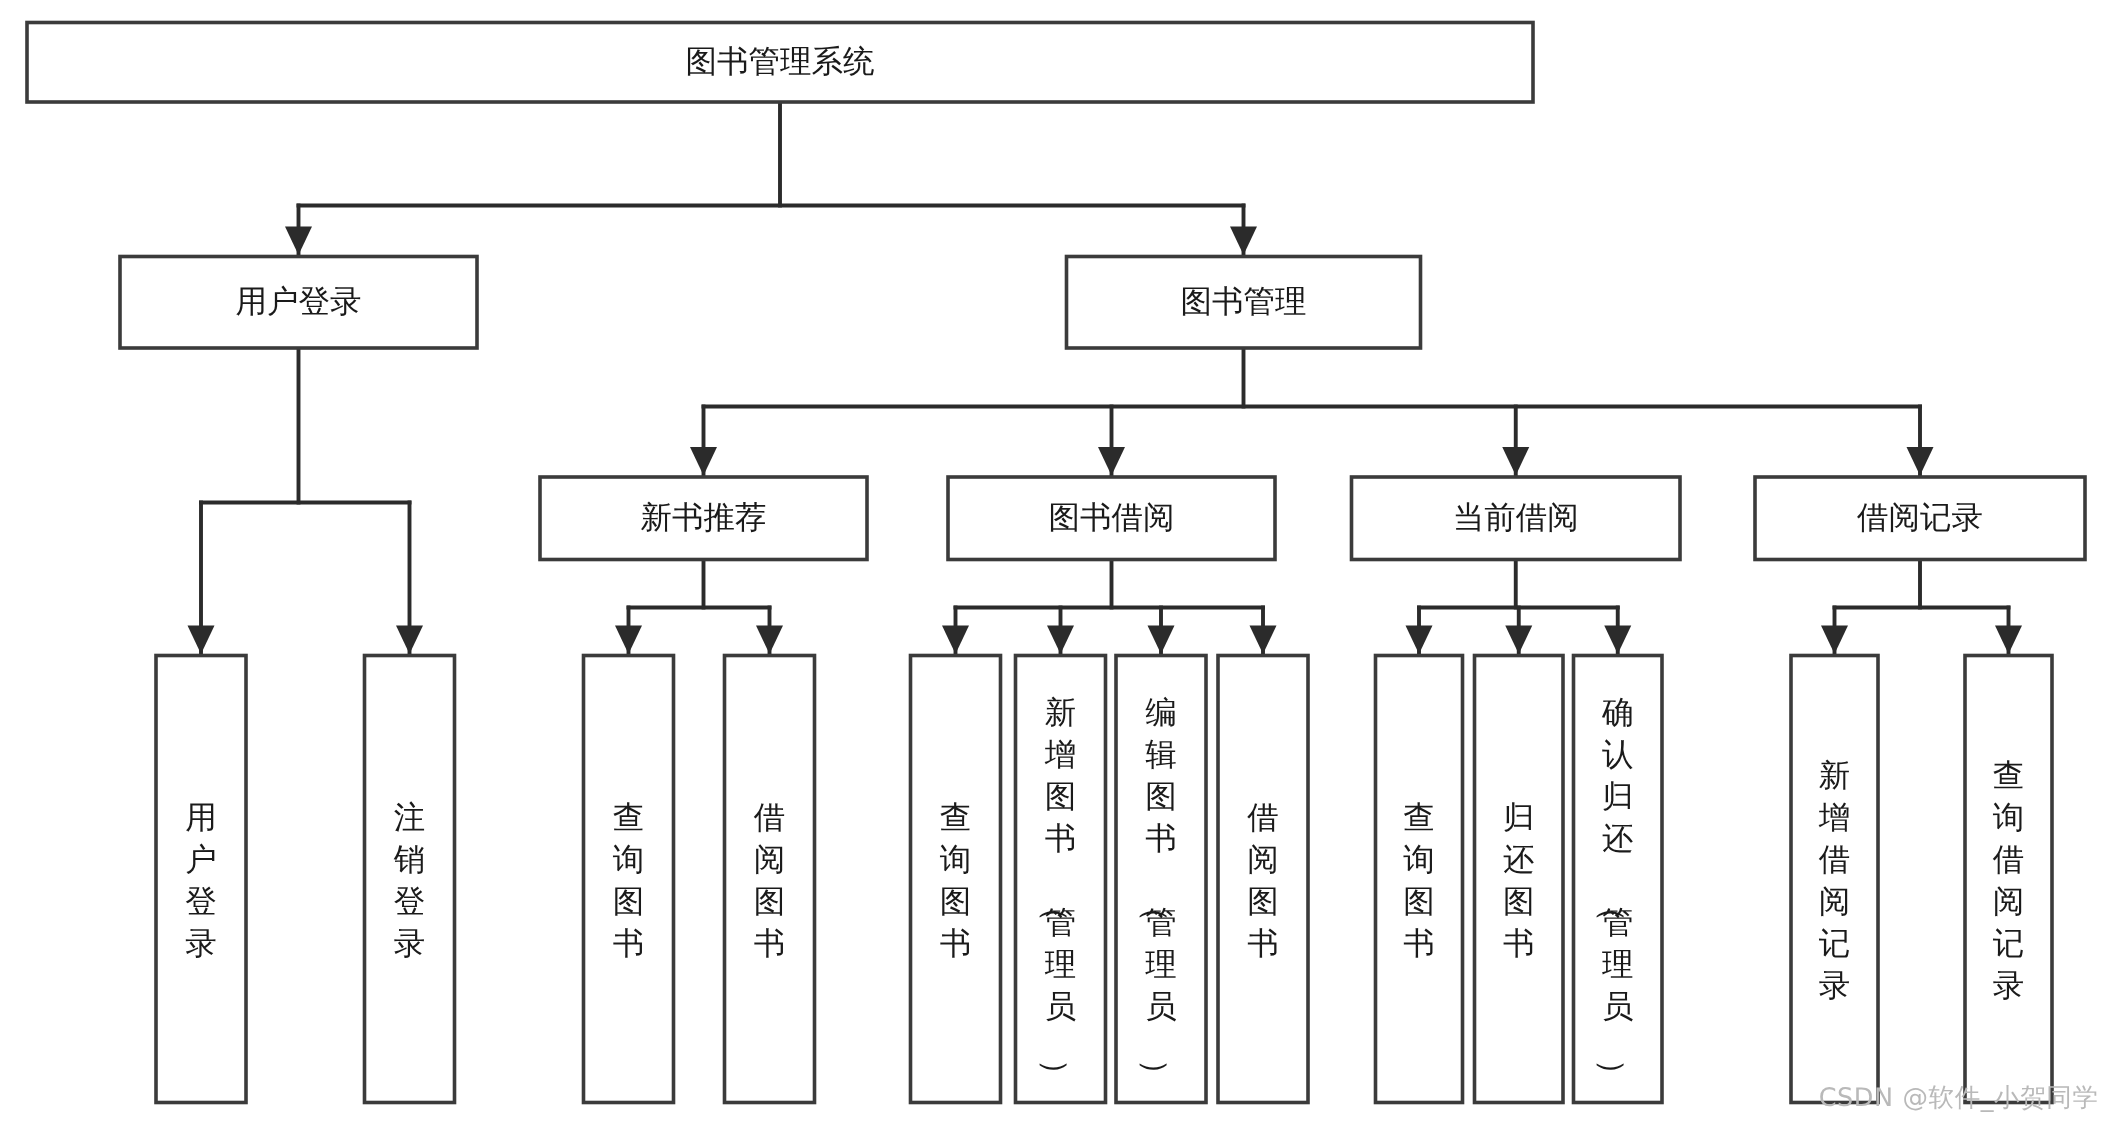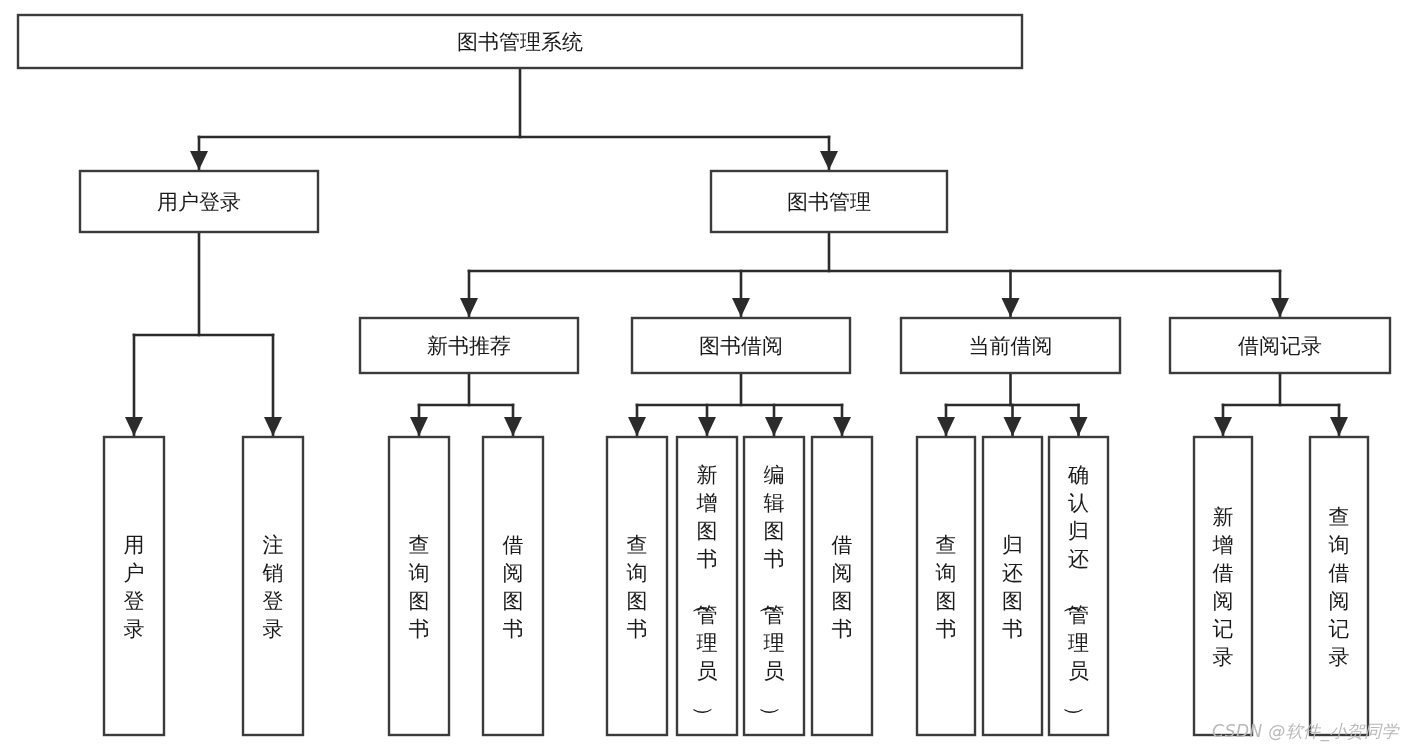--- a/index.html
+++ b/index.html
@@ -59,21 +59,20 @@
   .watermark-text {
     position: absolute;
     right: 6px;
     bottom: 4px;
     font-family: "DejaVu Sans", "Liberation Sans", sans-serif;
     font-size: 17px;
     color: #b9b9b9;
     letter-spacing: 0.4px;
     white-space: nowrap;
     user-select: none;
-    font-style: italic;
   }
 </style>
 </head>
 <body>
 
 <div id="diagram-root">
   <svg class="diagram-canvas" viewBox="0 0 1405 747">
     <g id="connectors-layer">
         <line x1="520" y1="68" x2="520" y2="137" class="connector-line"></line>
         <line x1="199" y1="137" x2="829" y2="137" class="connector-line"></line>

